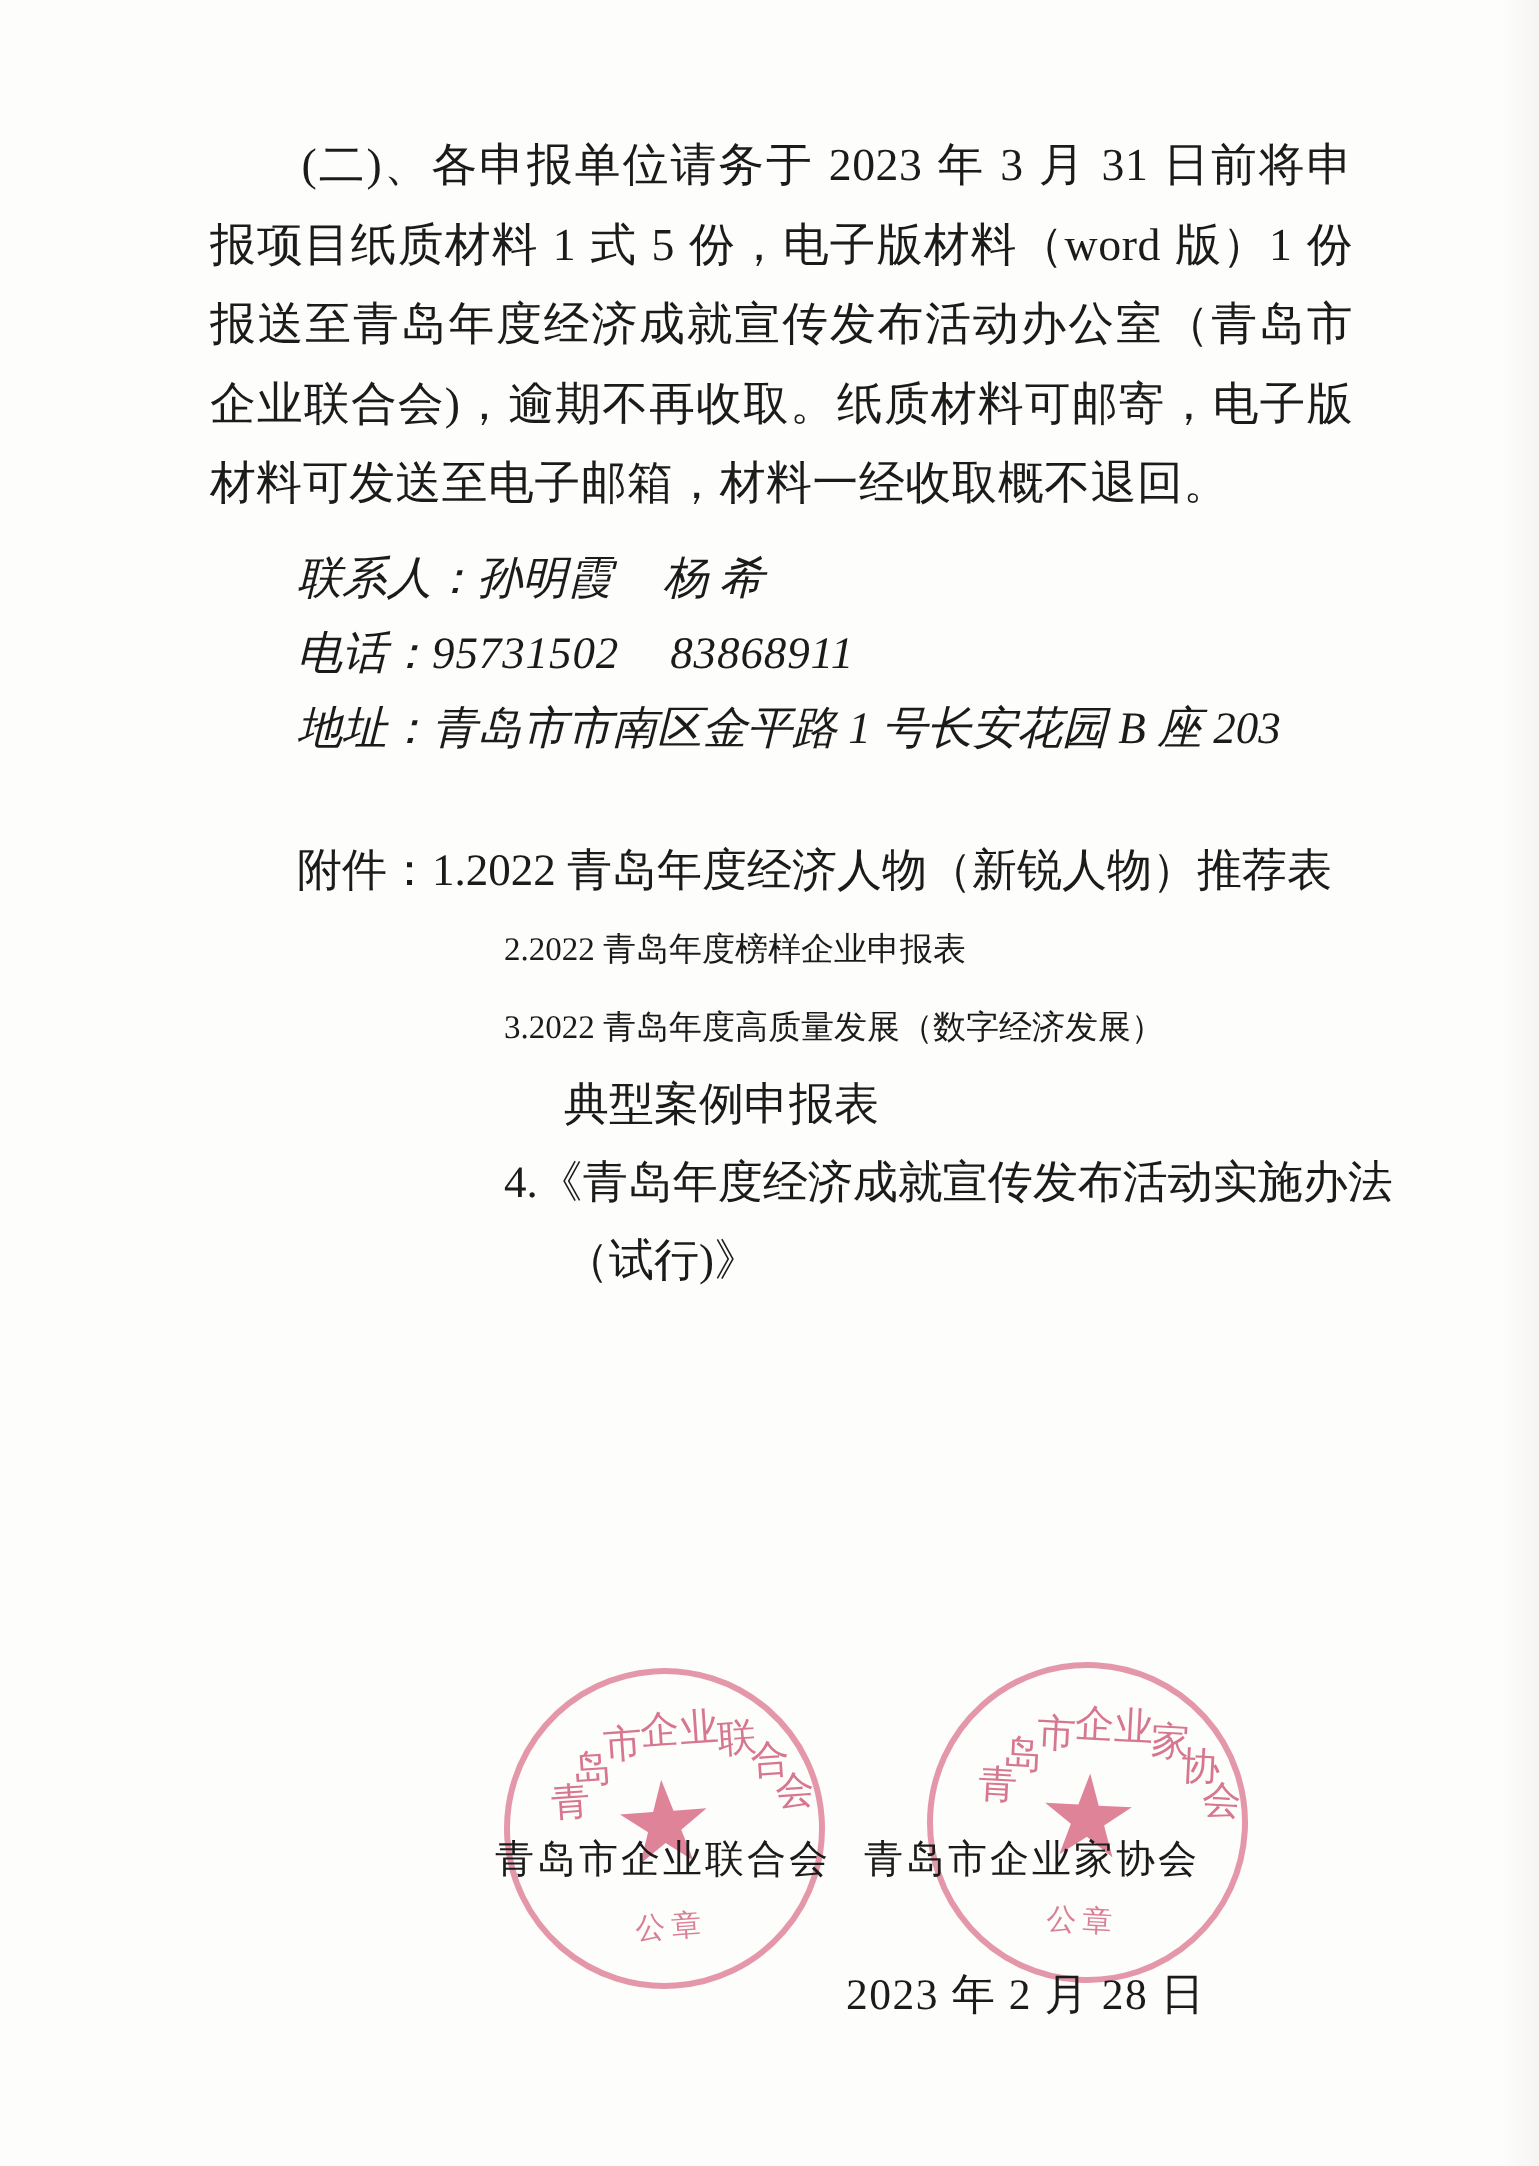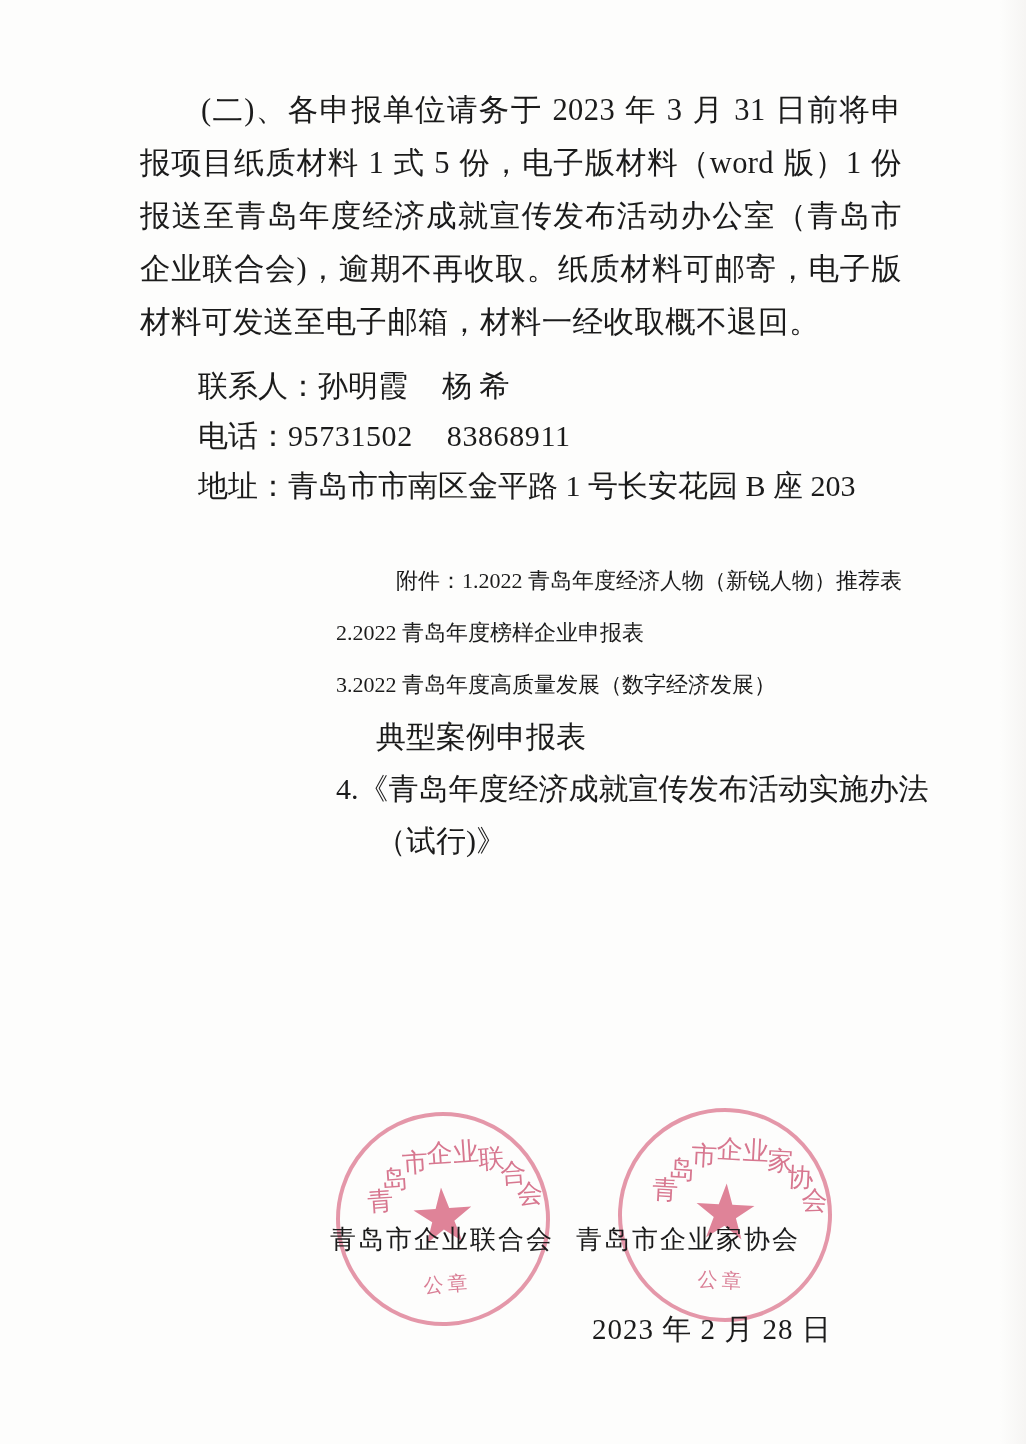--- a/index.html
+++ b/index.html
@@ -39,43 +39,43 @@
     word-spacing: 1px;
   }
   .contact-block {
     margin-top: 12px;
   }
   .contact-line {
     font-size: 30px;
     line-height: 50px;
     padding-left: 58px;
     white-space: nowrap;
+    font-style: italic;
   }
   .contact-line .gap {
     display: inline-block;
     width: 34px;
   }
   .contact-line .lat {
     font-family: "Liberation Serif", "DejaVu Serif", serif;
     letter-spacing: 0.6px;
   }
   .mono-mail {
     font-family: "Liberation Mono", "DejaVu Sans Mono", monospace;
     font-size: 27px;
     letter-spacing: 0.2px;
   }
   .attach-block {
     margin-top: 44px;
   }
   .attach-first {
-    font-size: 22px;
+    font-size: 30px;
     line-height: 52px;
     padding-left: 58px;
     white-space: nowrap;
-    text-align: right;
   }
   .attach-item {
     font-size: 22px;
     line-height: 52px;
     padding-left: 196px;
     white-space: nowrap;
   }
   .attach-item.hang {
     padding-left: 196px;
   }
@@ -107,21 +107,21 @@
     letter-spacing: 2px;
     white-space: nowrap;
     z-index: 4;
   }
   .sign-names .spacer {
     display: inline-block;
     width: 22px;
   }
   .date-line {
     position: absolute;
-    left: 452px;
+    left: 424px;
     top: 150px;
     font-size: 29px;
     letter-spacing: 1px;
     white-space: nowrap;
     z-index: 4;
   }
   
   .seal {
     position: absolute;
     width: 206px;

